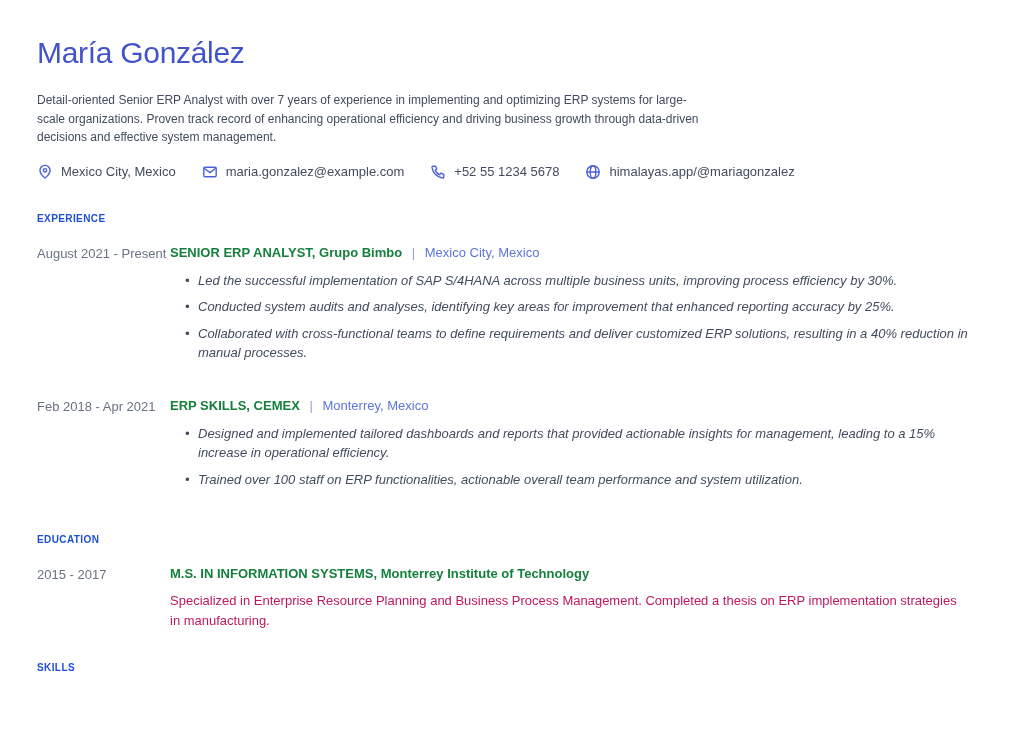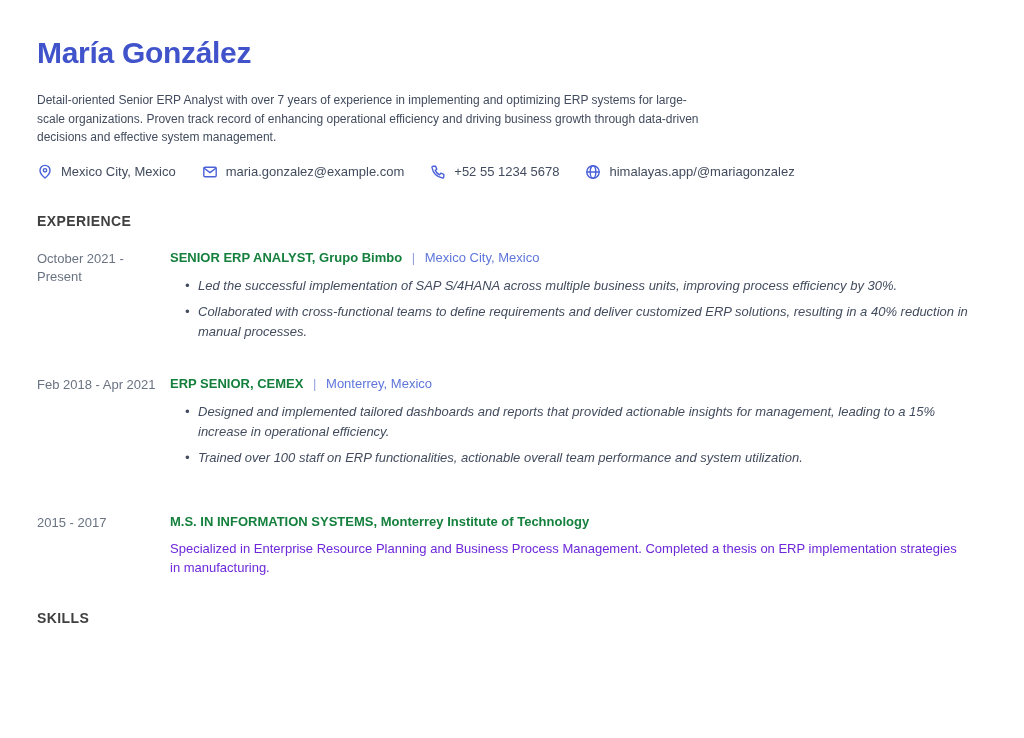--- a/index.html
+++ b/index.html
@@ -7,21 +7,21 @@
   body {
     font-family: "Liberation Sans", sans-serif;
     color: #434d5f;
     overflow: hidden;
   }
   .page { padding: 36px 37px 0 37px; width: 1024px; }
 
   
   .name {
     font-size: 30px;
-    font-weight: 700;
+    font-weight: 400;
     letter-spacing: -0.3px;
     color: #4153cb;
     margin-bottom: 21px;
   }
   .summary {
     font-size: 12px;
     line-height: 18.5px;
     max-width: 662px;
     color: #424c5e;
     margin-bottom: 17px;
@@ -35,24 +35,24 @@
     font-size: 13px;
     color: #424c5e;
     margin-bottom: 33px;
   }
   .contact-item { display: flex; align-items: center; gap: 8px; }
   .contact-item svg { display: block; }
 
   
   .section { margin-bottom: 8px; }
   .section-title {
-    font-size: 14px;
+    font-size: 10px;
     font-weight: 700;
     letter-spacing: 0.4px;
-    color: #404040;
+    color: #1d4ed8;
     margin-bottom: 12px;
   }
   .entry {
     display: grid;
     grid-template-columns: 133px 1fr;
     margin-top: 20px;
   }
   .entry-dates {
     font-size: 13px;
     color: #6a7382;
@@ -82,21 +82,21 @@
   .entry-bullets li::before {
     content: "•";
     position: absolute;
     left: 15px;
     top: 0;
     color: #424c5e;
   }
   .entry-desc {
     margin-top: 8px;
     line-height: 19.5px;
-    color: #6d28d9;
+    color: #be185d;
     max-width: 800px;
   }
   .section.experience { margin-bottom: 38px; }
   .section.education { margin-bottom: 32px; }
   .section.experience .entry + .entry { margin-top: 27px; }
 </style>
 </head>
 <body>
 
 <div class="page">
@@ -140,53 +140,55 @@
         </svg>
       </span>
       <span>himalayas.app/@mariagonzalez</span>
     </div>
   </div>
 
   <div class="section experience">
     <div class="section-title">EXPERIENCE</div>
 
     <div class="entry">
-      <div class="entry-dates">October 2021 - Present</div>
+      <div class="entry-dates">August 2021 - Present</div>
       <div class="entry-body">
         <div class="entry-headline">
           <span class="entry-role">SENIOR ERP ANALYST,</span>
           <span class="entry-company">Grupo Bimbo</span>
           <span class="entry-sep">|</span>
           <span class="entry-location">Mexico City, Mexico</span>
         </div>
         <ul class="entry-bullets">
           <li>Led the successful implementation of SAP S/4HANA across multiple business units, improving process efficiency by 30%.</li>
+          <li>Conducted system audits and analyses, identifying key areas for improvement that enhanced reporting accuracy by 25%.</li>
           <li>Collaborated with cross-functional teams to define requirements and deliver customized ERP solutions, resulting in a 40% reduction in manual processes.</li>
         </ul>
       </div>
     </div>
 
     <div class="entry">
       <div class="entry-dates">Feb 2018 - Apr 2021</div>
       <div class="entry-body">
         <div class="entry-headline">
-          <span class="entry-role">ERP SENIOR,</span>
+          <span class="entry-role">ERP SKILLS,</span>
           <span class="entry-company">CEMEX</span>
           <span class="entry-sep">|</span>
           <span class="entry-location">Monterrey, Mexico</span>
         </div>
         <ul class="entry-bullets">
           <li>Designed and implemented tailored dashboards and reports that provided actionable insights for management, leading to a 15% increase in operational efficiency.</li>
           <li>Trained over 100 staff on ERP functionalities, actionable overall team performance and system utilization.</li>
         </ul>
       </div>
     </div>
   </div>
 
   <div class="section education">
+    <div class="section-title">EDUCATION</div>
 
     <div class="entry">
       <div class="entry-dates">2015 - 2017</div>
       <div class="entry-body">
         <div class="entry-headline">
           <span class="entry-role">M.S. IN INFORMATION SYSTEMS,</span>
           <span class="entry-company">Monterrey Institute of Technology</span>
         </div>
         <div class="entry-desc">Specialized in Enterprise Resource Planning and Business Process Management. Completed a thesis on ERP implementation strategies in manufacturing.</div>
       </div>

